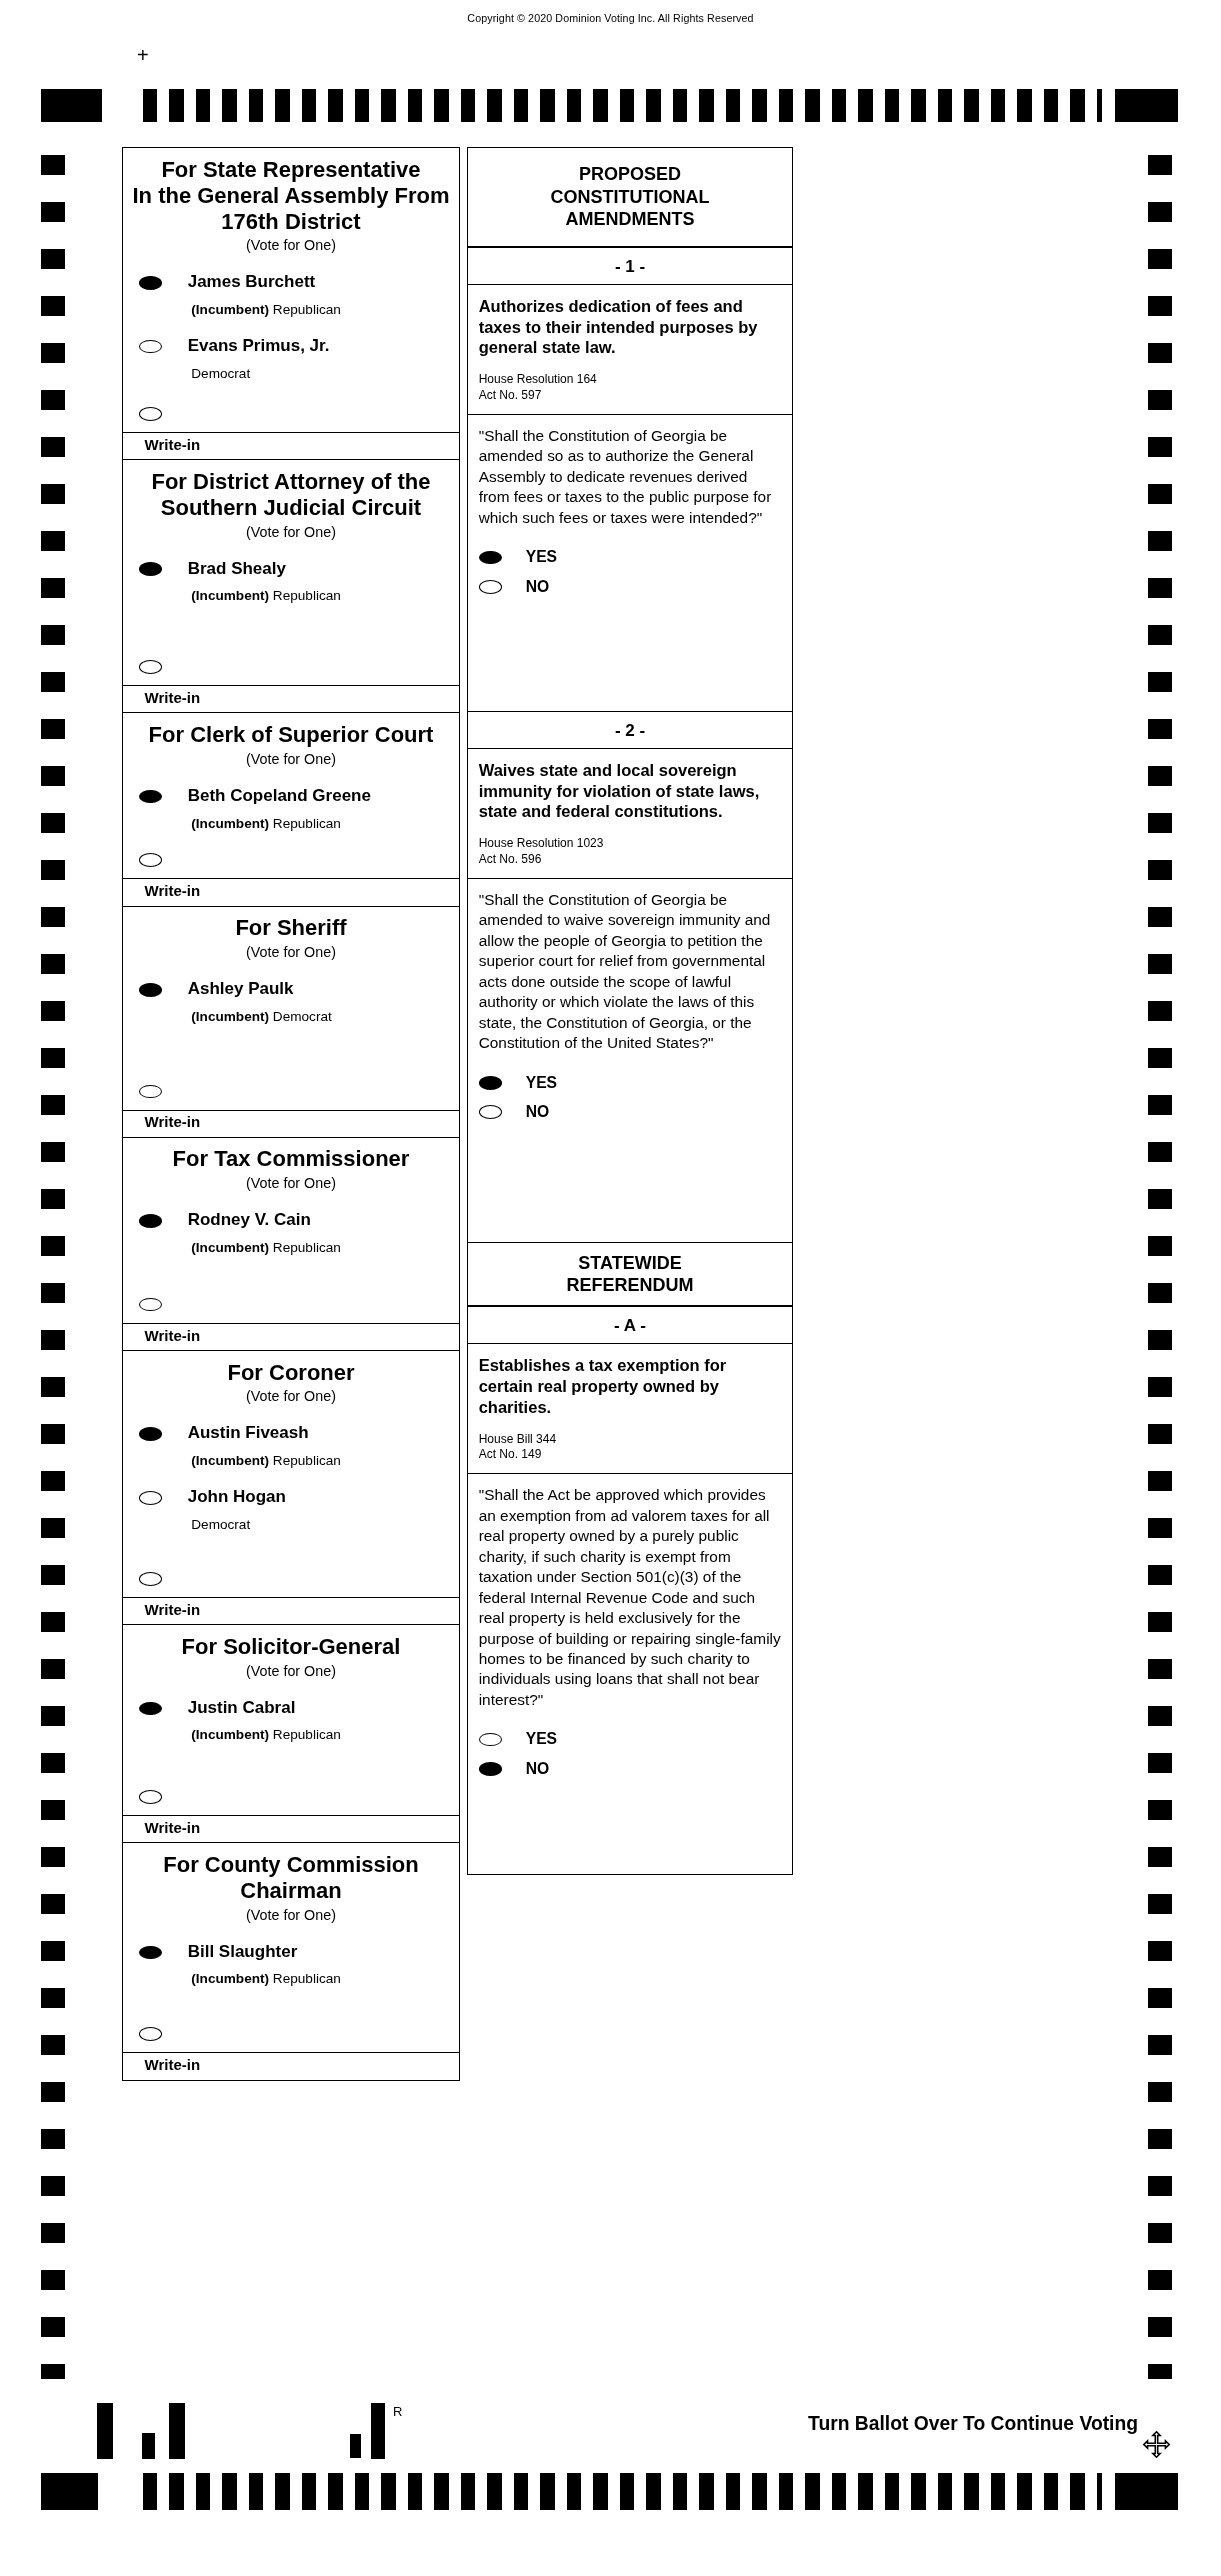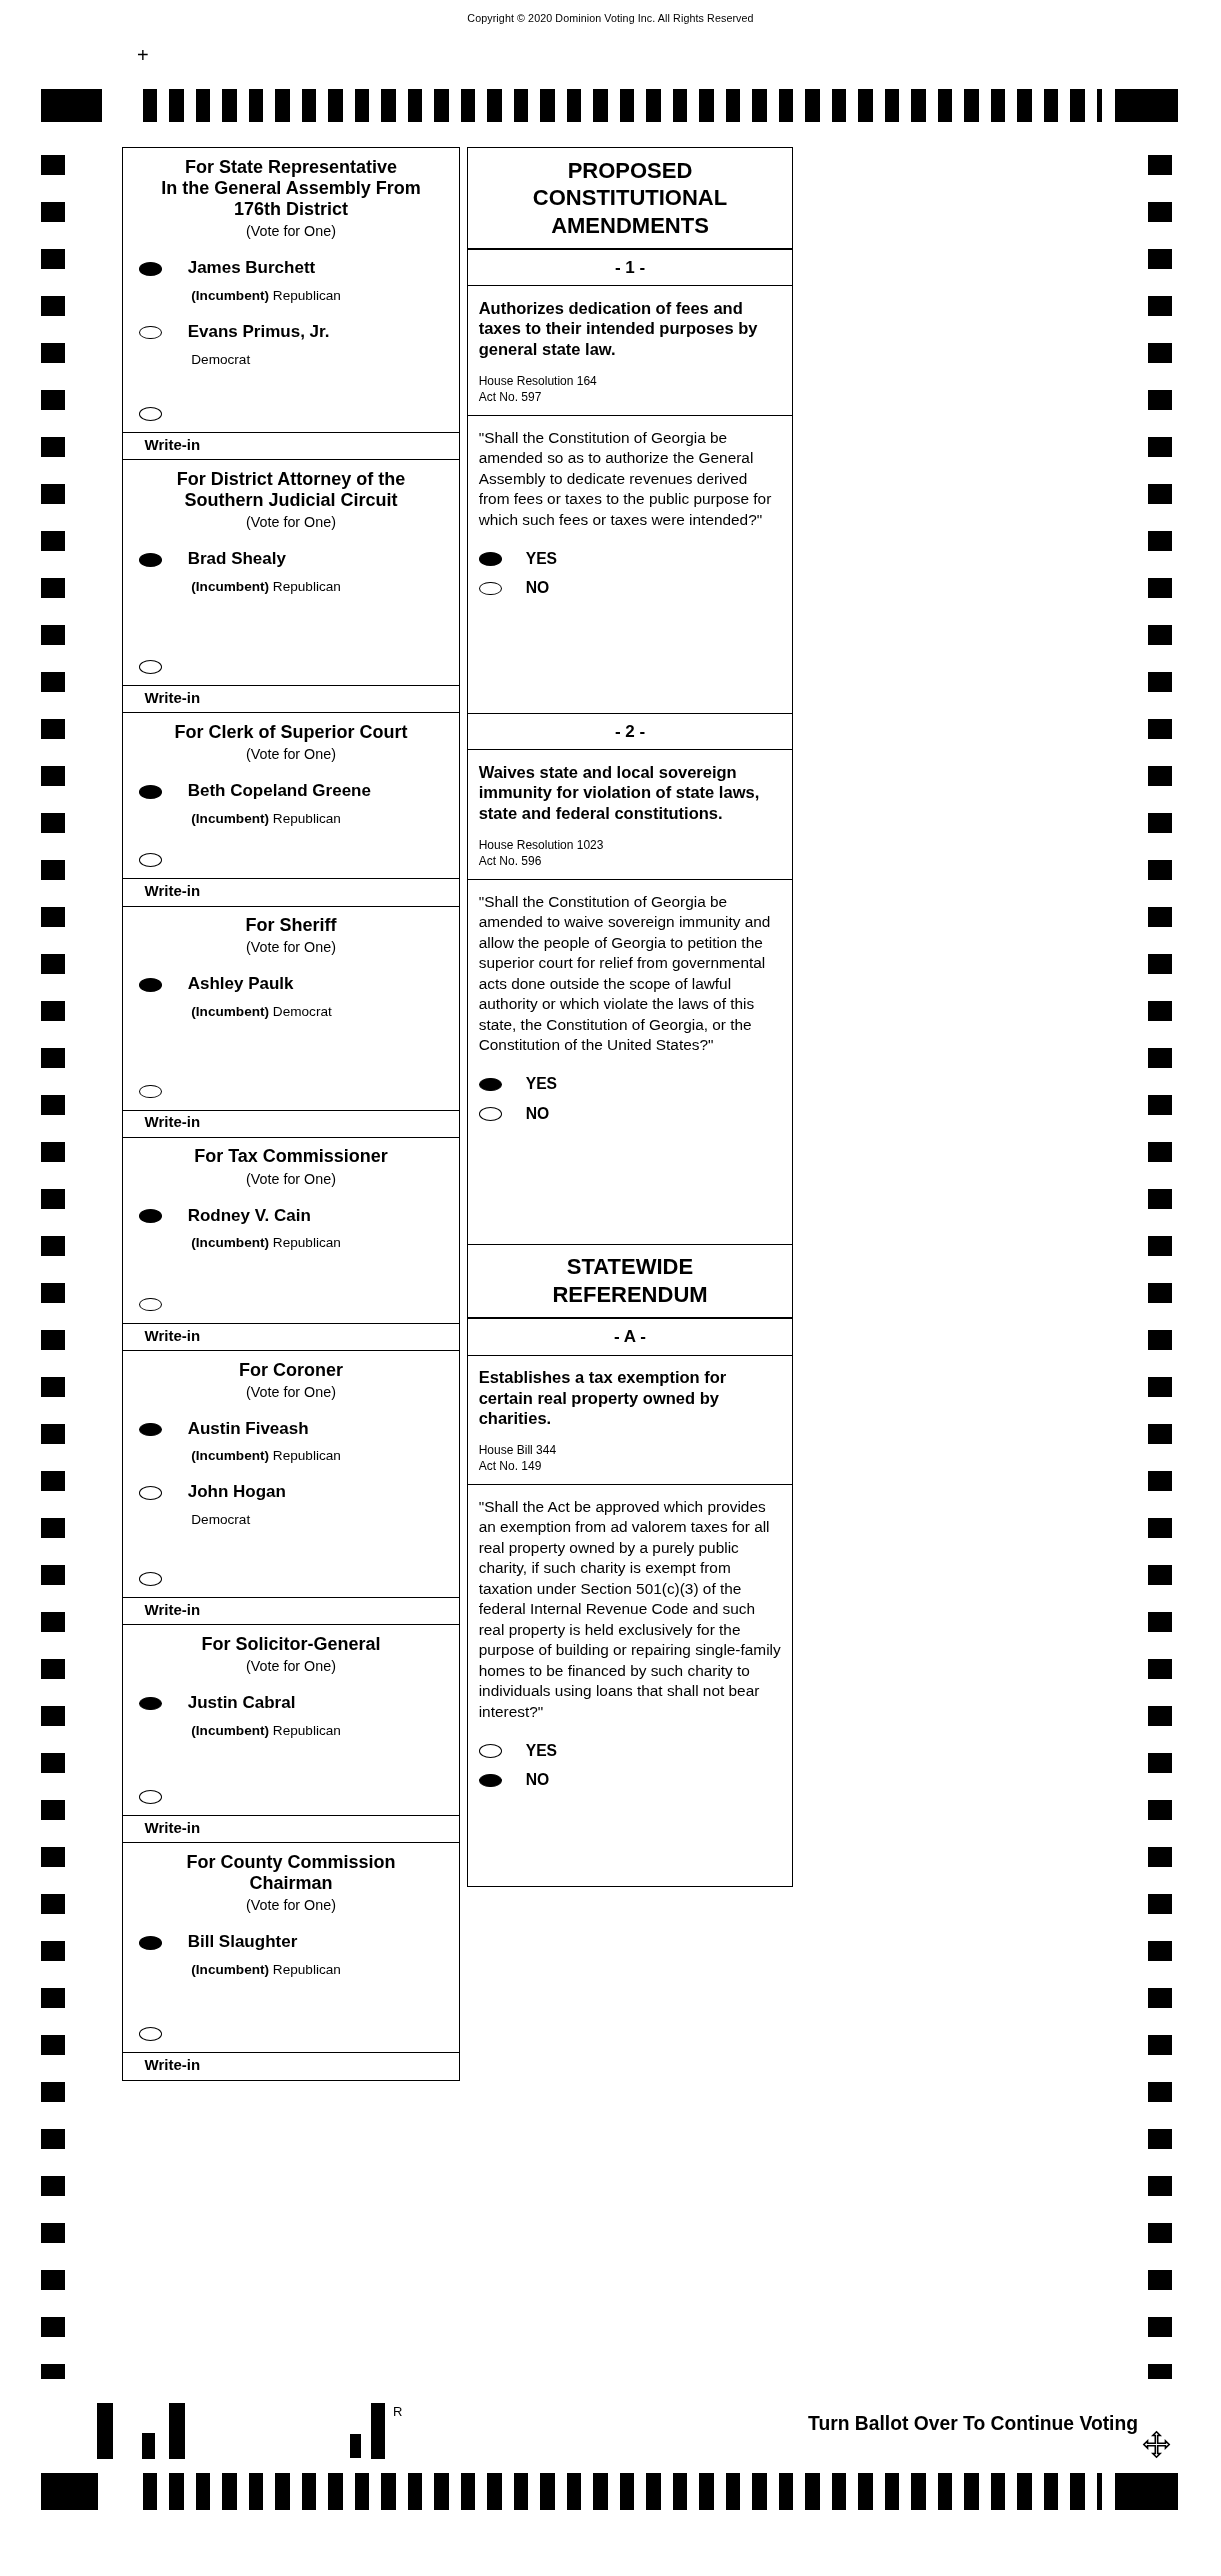--- a/index.html
+++ b/index.html
@@ -12,35 +12,35 @@
 
   .corner-block{position:absolute;background:#000;}
   .timing-row{position:absolute;background:repeating-linear-gradient(to right,#000 0 14.3px,transparent 14.3px 26.5px);}
   .timing-col{position:absolute;background:repeating-linear-gradient(to bottom,#000 0 20px,transparent 20px 47px);}
 
   
   #contest-column{position:absolute;left:122px;top:147px;width:338px;}
   .contest{border:1.8px solid #000;margin-top:-1.8px;display:flex;flex-direction:column;background:#fff;}
   .contest:first-child{margin-top:0;}
   .c-head{text-align:center;padding:8.6px 7.2px 5.7px;}
-  .c-title{font-weight:bold;font-size:18px;line-height:1.18;}
+  .c-title{font-weight:bold;font-size:22px;line-height:1.18;}
   .c-instr{font-size:14.3px;margin-top:2.9px;}
   .cand{display:flex;gap:26px;padding-left:15.7px;margin:14.3px 0 5.7px;align-items:flex-start;}
   .cand-name{font-weight:bold;font-size:17px;line-height:1.1;}
   .cand-detail{font-size:13.6px;margin-top:10px;padding-left:3.6px;}
   .inc{font-weight:bold;}
   .bubble{width:23px;height:13.6px;border:1.4px solid #000;border-radius:50%;flex:0 0 auto;display:inline-block;background:#fff;margin-top:2.9px;}
   .bubble.filled{background:#000;}
   .writein{margin-top:auto;}
   .wi-bubble-row{margin:10px 0 11.4px;}
   .wi-label{border-top:1.4px solid #000;font-weight:bold;font-size:15px;padding:2.9px 0 7.2px 21.5px;}
 
   
   #measures-column{position:absolute;left:467px;top:147px;width:326px;border:1.8px solid #000;background:#fff;}
-  .m-header{text-align:center;font-weight:bold;font-size:22px;line-height:1.25;padding:8.6px 5.7px;
+  .m-header{text-align:center;font-weight:bold;font-size:18px;line-height:1.25;padding:8.6px 5.7px;
     border-bottom:2.1px solid #000;display:flex;flex-direction:column;justify-content:center;}
   .measure:not(:last-child){border-bottom:1.8px solid #000;}
   .m-num{text-align:center;font-weight:bold;font-size:17px;padding:8.6px 0 7.2px;border-bottom:1.1px solid #000;}
   .m-body{padding:11.4px 10.7px 10px;border-bottom:1.1px solid #000;}
   .m-summary{font-weight:bold;font-size:16.5px;line-height:1.25;margin-bottom:14.3px;}
   .m-ref{font-size:12px;line-height:1.3;}
   .m-question{padding:11.4px 10.7px 5.7px;font-size:15.4px;line-height:1.33;}
   .m-options{padding:2.9px 10.7px 11.4px;}
   .opt{display:flex;align-items:center;gap:24px;margin-top:11.4px;}
   .opt .bubble{margin-top:0;}

